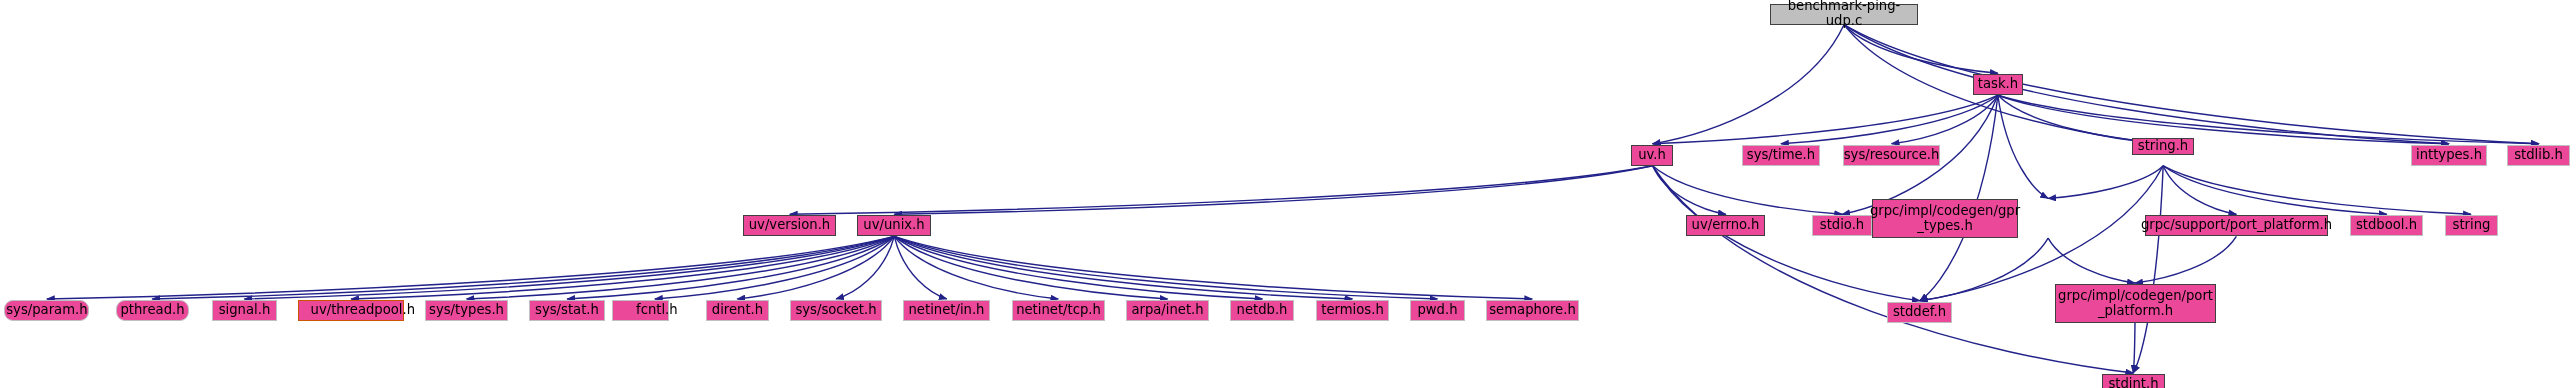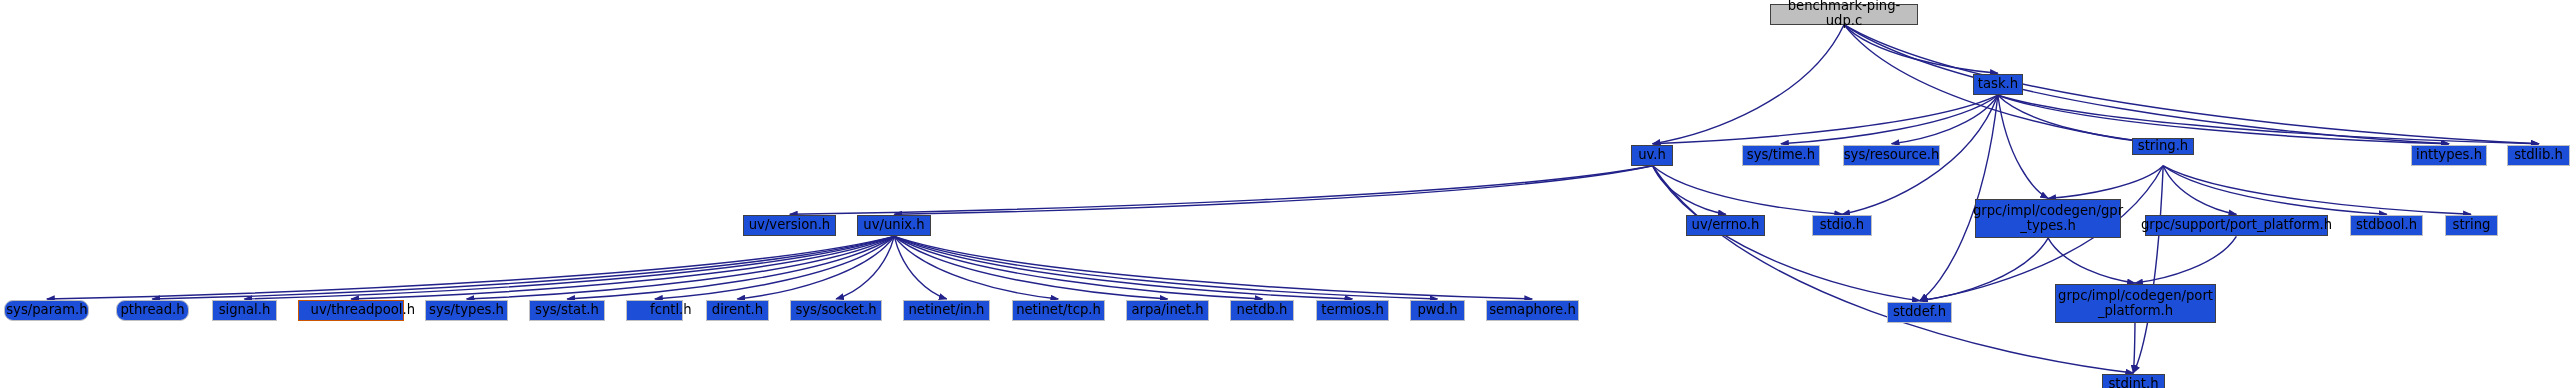--- a/index.html
+++ b/index.html
@@ -1,20 +1,20 @@
 <!DOCTYPE html>
 <html style="font-size:14px"><head>
 <meta charset="utf-8">
 <style>
   html,body{margin:0;padding:0;background:#ffffff;}
   #stage{position:relative;width:2576px;height:388px;background:#fff;
          font-family:"DejaVu Sans","Liberation Sans",sans-serif;overflow:hidden;}
   svg#edges{position:absolute;left:0;top:0;width:2576px;height:388px;}
   .node{position:absolute;box-sizing:border-box;display:flex;align-items:center;
-        justify-content:center;text-align:center;background:#1d4ed8;
+        justify-content:center;text-align:center;background:#ec4899;
         border:0.9px solid #c0c0c0;color:#000;line-height:1.12;
         font-size:13.2px;white-space:pre-line;padding:0 4.4px;}
   .node.linked{border:0.9px solid #404040;}
   .node.root{background:#bfbfbf;border:0.9px solid #404040;}
   .node.hl{border:0.9px solid #cc5500;}
 </style>
 </head>
 <body>
 
 <div id="stage">
@@ -79,32 +79,32 @@
       <div class="node linked" style="left: 1631px; top: 145px; width: 42px; height: 21px;">uv.h</div>
       <div class="node " style="left: 1742px; top: 145px; width: 78px; height: 21px;">sys/time.h</div>
       <div class="node " style="left: 1843px; top: 145px; width: 97px; height: 21px;">sys/resource.h</div>
       <div class="node linked" style="left: 2132px; top: 138px; width: 62px; height: 17px;">string.h</div>
       <div class="node " style="left: 2411px; top: 145px; width: 76px; height: 21px;">inttypes.h</div>
       <div class="node " style="left: 2507px; top: 145px; width: 63px; height: 21px;">stdlib.h</div>
       <div class="node linked" style="left: 743px; top: 215px; width: 93px; height: 21px;">uv/version.h</div>
       <div class="node linked" style="left: 857px; top: 215px; width: 74px; height: 21px;">uv/unix.h</div>
       <div class="node linked" style="left: 1686px; top: 215px; width: 79px; height: 21px;">uv/errno.h</div>
       <div class="node " style="left: 1812px; top: 215px; width: 60px; height: 21px;">stdio.h</div>
-      <div class="node linked" style="left: 1975px; top: 199px; width: 146px; height: 39px;">grpc/impl/codegen/gpr
+      <div class="node linked" style="left: 1872px; top: 199px; width: 146px; height: 39px;">grpc/impl/codegen/gpr
 _types.h</div>
       <div class="node linked" style="left: 2145px; top: 215px; width: 183px; height: 21px;">grpc/support/port_platform.h</div>
       <div class="node " style="left: 2350px; top: 215px; width: 73px; height: 21px;">stdbool.h</div>
       <div class="node " style="left: 2445px; top: 215px; width: 53px; height: 21px;">string</div>
       <div class="node " style="left: 4.4px; top: 300px; width: 85px; height: 21px; border-radius: 9px;">sys/param.h</div>
       <div class="node " style="left: 116px; top: 300px; width: 73px; height: 21px; border-radius: 9px;">pthread.h</div>
       <div class="node " style="left: 212px; top: 300px; width: 65px; height: 21px;">signal.h</div>
       <div class="node linked hl" style="left: 298px; top: 300px; width: 106px; height: 21px; padding-left: 28px;">uv/threadpool.h</div>
       <div class="node " style="left: 425px; top: 300px; width: 83px; height: 21px;">sys/types.h</div>
       <div class="node " style="left: 529px; top: 300px; width: 76px; height: 21px;">sys/stat.h</div>
-      <div class="node " style="left: 626px; top: 300px; width: 57px; height: 21px; padding-left: 37px;">fcntl.h</div>
+      <div class="node " style="left: 612px; top: 300px; width: 57px; height: 21px; padding-left: 37px;">fcntl.h</div>
       <div class="node " style="left: 706px; top: 300px; width: 63px; height: 21px;">dirent.h</div>
       <div class="node " style="left: 790px; top: 300px; width: 92px; height: 21px;">sys/socket.h</div>
       <div class="node " style="left: 903px; top: 300px; width: 87px; height: 21px;">netinet/in.h</div>
       <div class="node " style="left: 1012px; top: 300px; width: 93px; height: 21px;">netinet/tcp.h</div>
       <div class="node " style="left: 1126px; top: 300px; width: 83px; height: 21px;">arpa/inet.h</div>
       <div class="node " style="left: 1230px; top: 300px; width: 64px; height: 21px;">netdb.h</div>
       <div class="node " style="left: 1316px; top: 300px; width: 73px; height: 21px;">termios.h</div>
       <div class="node " style="left: 1410px; top: 300px; width: 55px; height: 21px;">pwd.h</div>
       <div class="node " style="left: 1486px; top: 300px; width: 93px; height: 21px;">semaphore.h</div>
       <div class="node " style="left: 1887px; top: 302px; width: 65px; height: 21px;">stddef.h</div>

